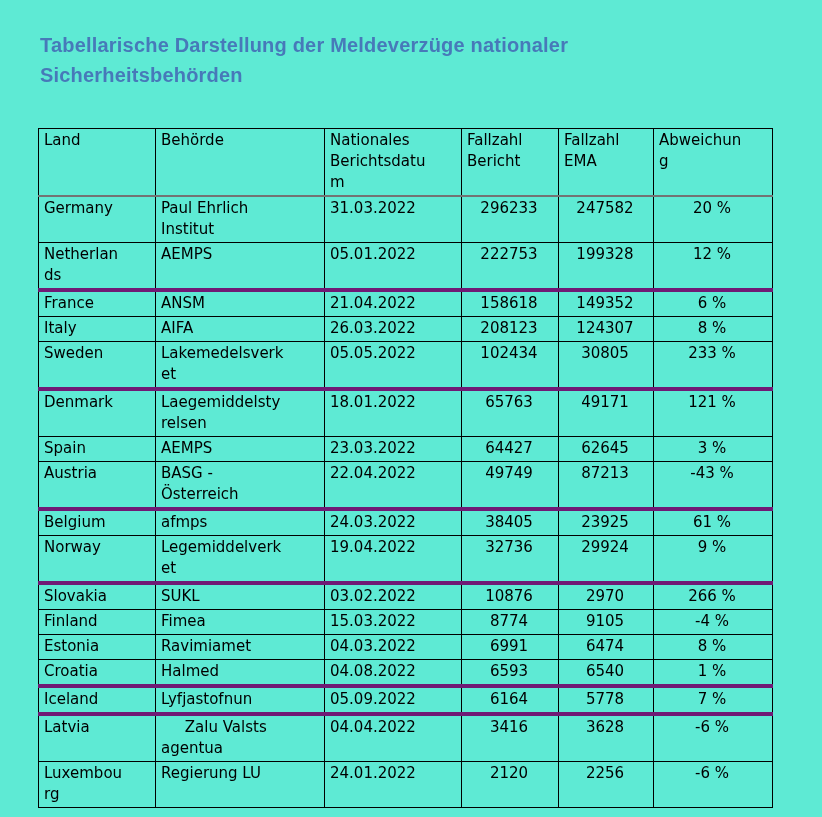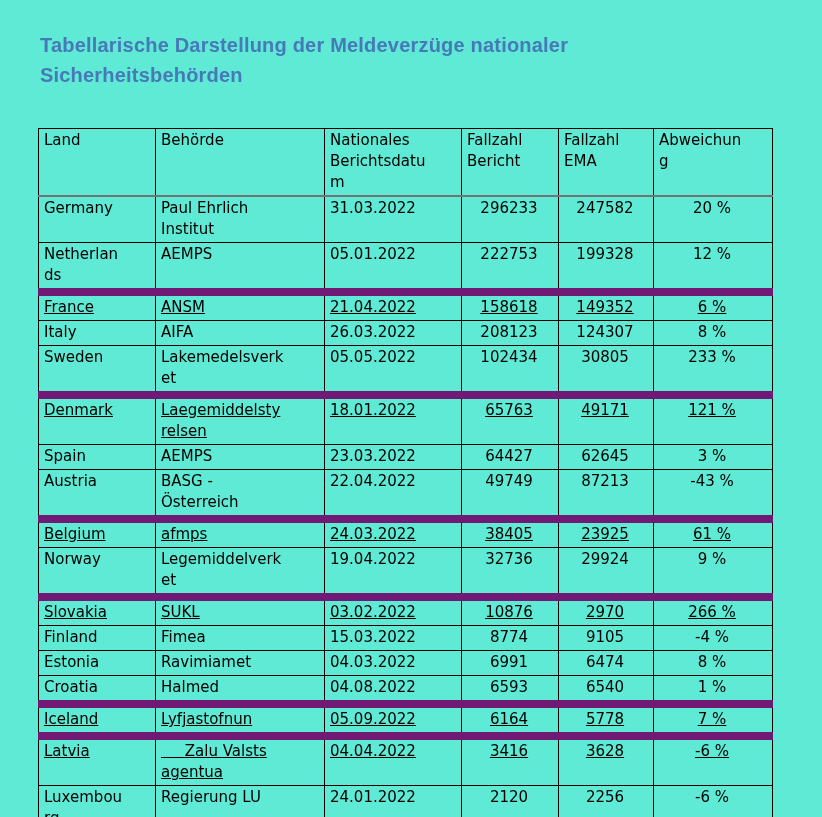--- a/index.html
+++ b/index.html
@@ -50,22 +50,21 @@
   }
   table.meldetable thead th {
     border-bottom: 2px solid #737373;
     height: 66px;
   }
   table.meldetable td.num {
     text-align: center;
     padding-right: 7px;
   }
   table.meldetable tr.thick-top td {
-    border-top: 8px solid #701a75;
-    text-decoration: underline;
+    border-top: 4px solid #701a75;
   }
 </style>
 </head>
 <body>
 
 <div class="page">
 
   <div class="title">Tabellarische Darstellung der Meldeverzüge nationaler
 Sicherheitsbehörden</div>
 

